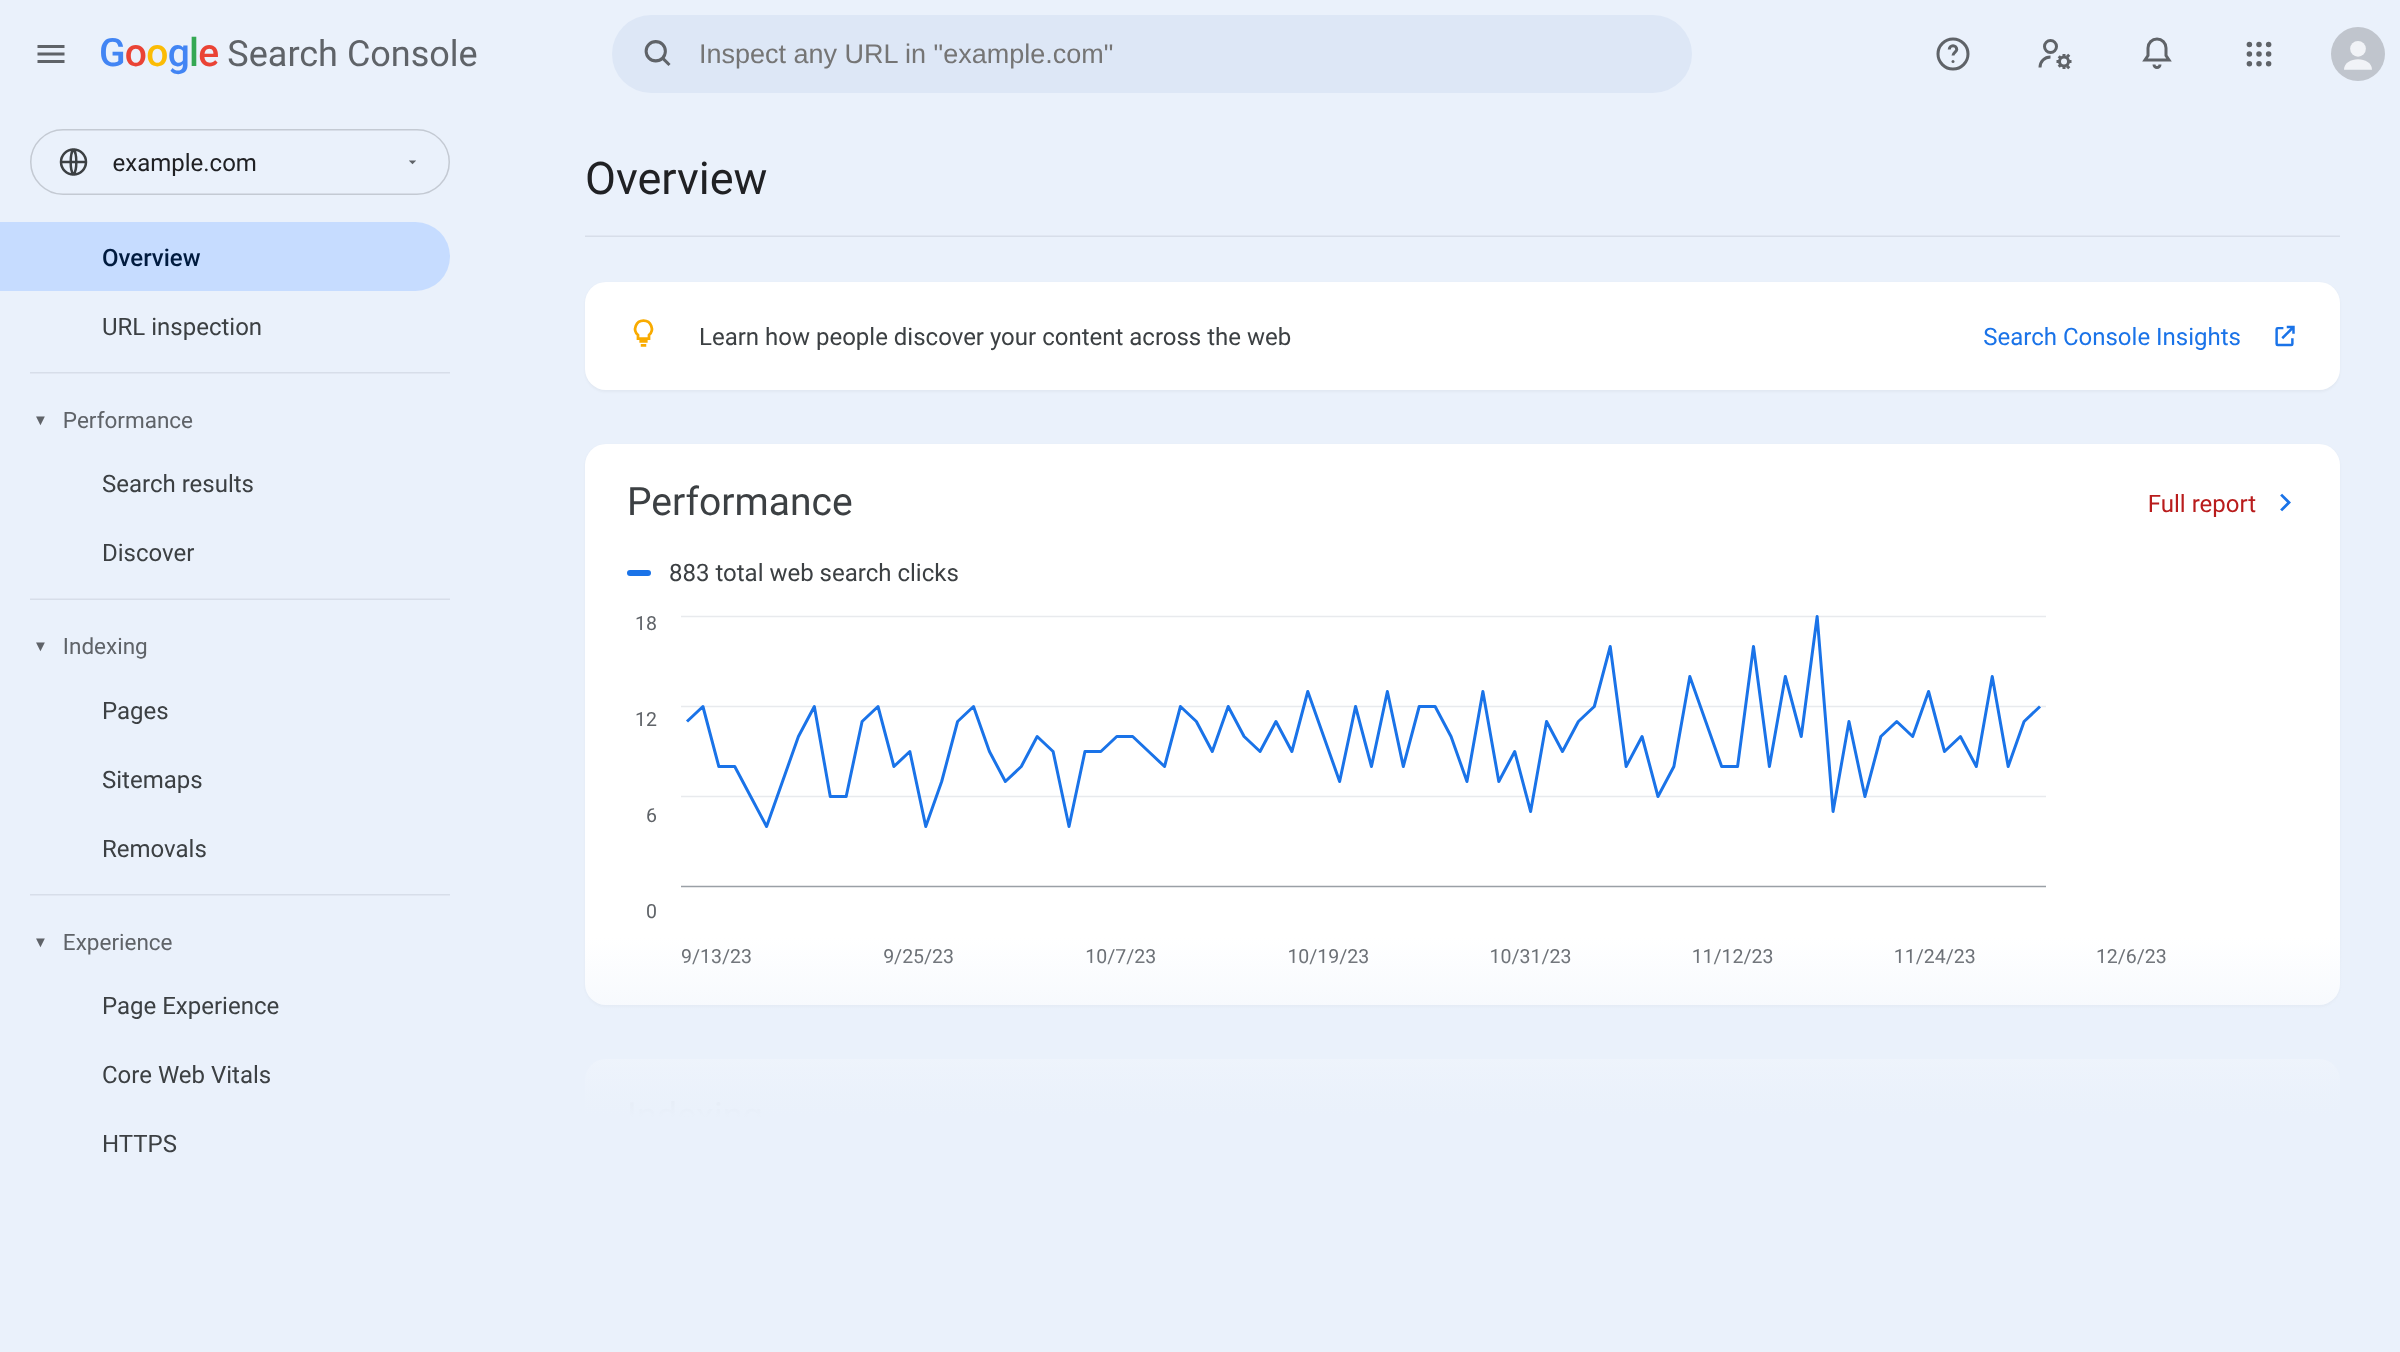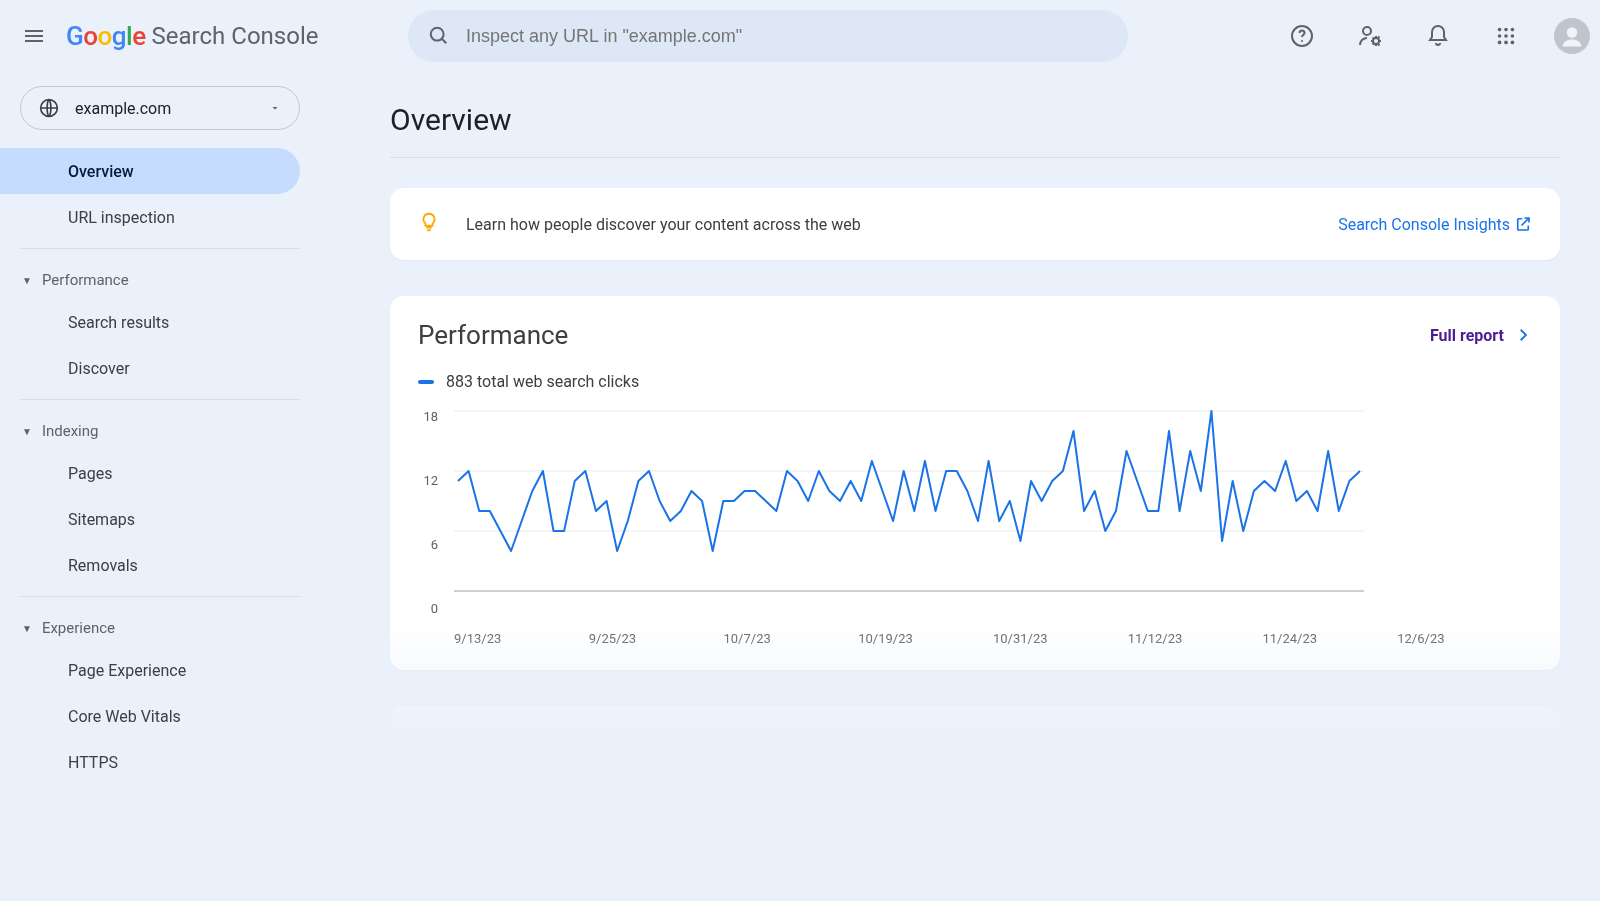--- a/index.html
+++ b/index.html
@@ -117,28 +117,28 @@
     margin-bottom: 36px;
     box-shadow: 0 1px 2px rgba(0,0,0,0.04);
   }
   .insights-card {
     display: flex; align-items: center;
     height: 72px; padding: 0 28px;
   }
   .insights-card .bulb { color: #f9ab00; }
   .insights-card .msg { margin-left: 26px; font-size: 16px; color: #3c4043; flex: 1; }
   .insights-link {
-    color: #1a73e8; font-size: 16px; display: flex; align-items: center; gap: 4px; cursor: pointer;
+    color: #1a73e8; font-size: 16px; display: flex; align-items: center; gap: 20px; cursor: pointer;
   }
   .perf-header {
     display: flex; align-items: center; justify-content: space-between;
   }
   .perf-title { font-size: 26px; color: #3c4043; }
   .full-report-link {
-    color: #4c1d95; font-size: 16px; display: flex; align-items: center; gap: 10px; cursor: pointer; font-weight: bold;
+    color: #b91c1c; font-size: 16px; display: flex; align-items: center; gap: 10px; cursor: pointer;
   }
   .legend-row {
     display: flex; align-items: center; margin-top: 22px; font-size: 16px; color: #3c4043;
   }
   .legend-dash {
     width: 16px; height: 4px; background: #1a73e8; border-radius: 2px; margin-right: 12px;
   }
   .chart-container {
     margin-top: 18px;
     position: relative;

